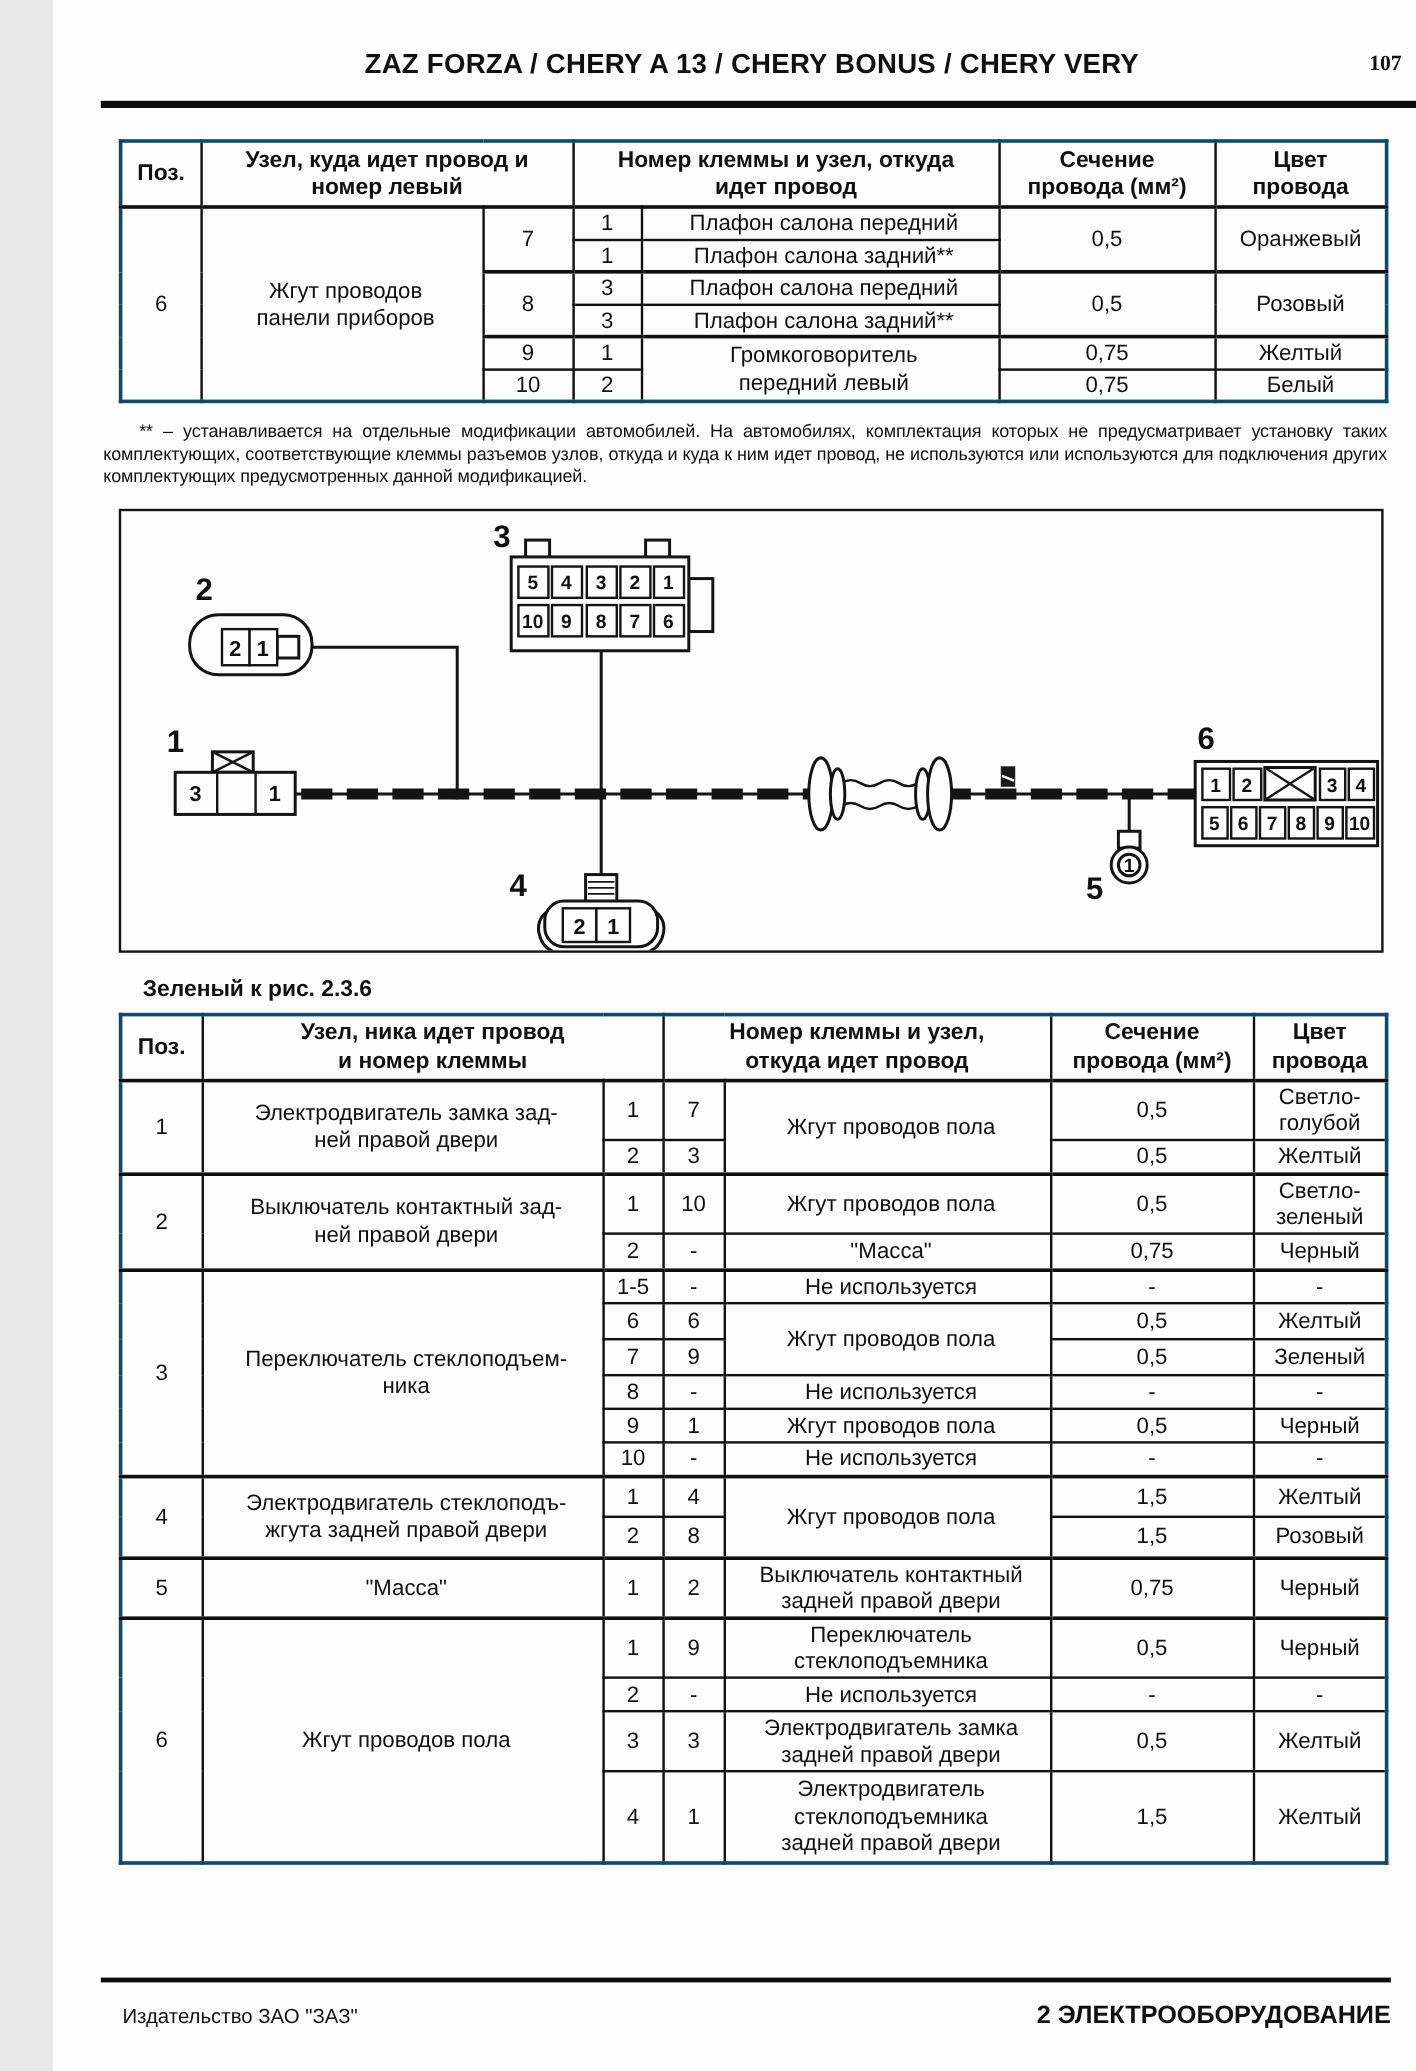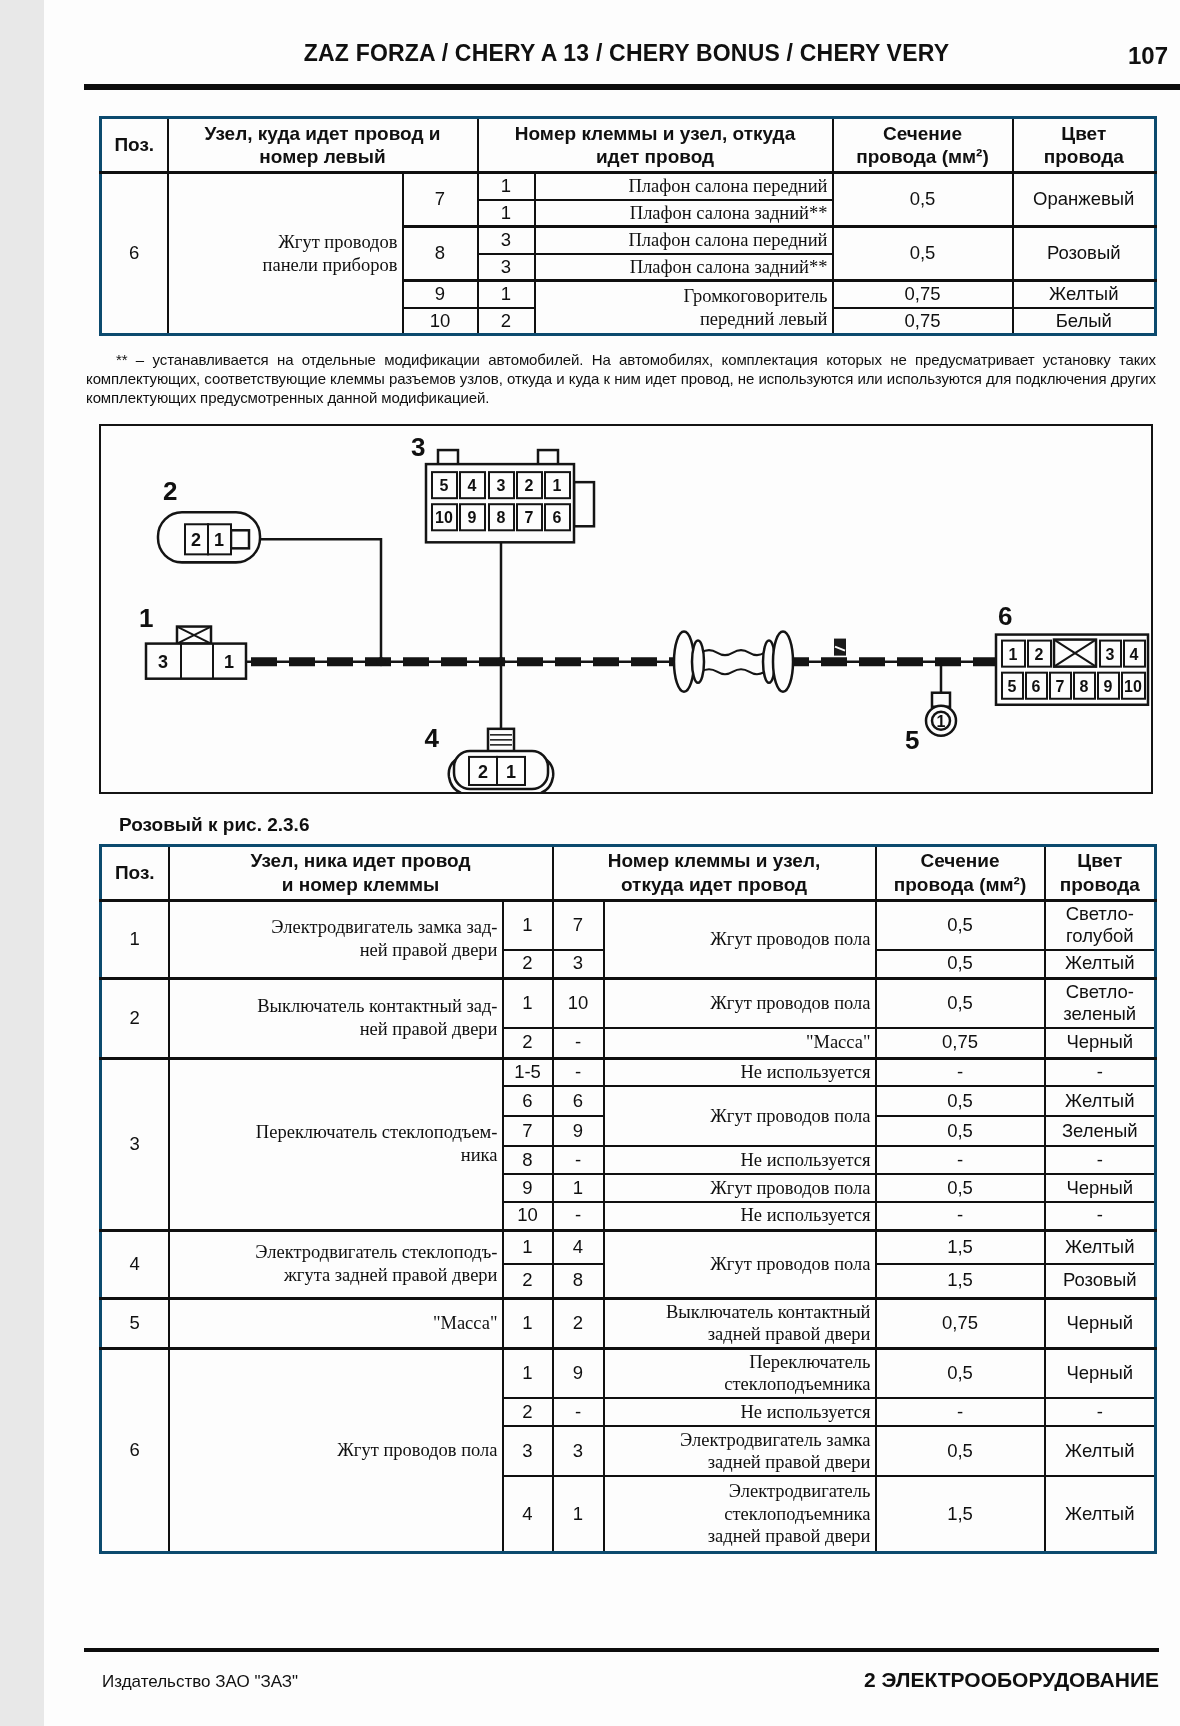--- a/index.html
+++ b/index.html
@@ -3,31 +3,31 @@
 <meta charset="utf-8">
 <style>
   html,body{margin:0;padding:0;background:#e8e8e8;}
   .page{position:relative;width:1180px;height:1726px;background:#fdfdfd;
         font-family:"Liberation Sans",sans-serif;color:#101010;overflow:hidden;margin-left:44px;}
   .content{position:absolute;left:55px;top:0;width:1055px;}
 
   
   .hdr{position:relative;margin-top:40px;height:34px;}
   .hdr-title{text-align:center;font-size:23px;font-weight:bold;letter-spacing:.2px;}
-  .hdr-page{position:absolute;right:-14px;top:2px;font-size:24px;font-weight:bold;}
+  .hdr-page{position:absolute;right:-14px;top:2px;font-size:18px;font-weight:bold;font-family:Liberation Serif, serif;}
   .hdr-rule{margin-top:10px;margin-left:-15px;width:1110px;border-top:6px solid #0d0d0d;}
 
   
   table{border-collapse:collapse;table-layout:fixed;width:1055px;}
   table{border:3px solid #0c4a6e;}
   th,td{border:2px solid #101010;padding:1px 4px;vertical-align:middle;
         white-space:pre-line;line-height:1.22;}
   th{font-size:19px;font-weight:bold;text-align:center;height:50px;border-bottom:3px solid #101010;}
   td{font-size:18.5px;text-align:center;}
-  td.l{text-align:right;padding-left:10px;font-family:Liberation Serif, serif;}
+  td.l{text-align:center;padding-left:10px;}
   tr.gsep td{border-top:3px solid #101010;}
   tr.h24{height:24px;} tr.h28{height:28px;} tr.h30{height:30px;} tr.h34{height:34px;}
   tr.h50{height:50px;} tr.h76{height:76px;}
 
   .t1{margin-top:26px;}
 
   
   .footnote{margin:14px 0 0 -13px;width:1070px;font-size:15px;line-height:1.27;
             text-align:justify;text-indent:30px;letter-spacing:-.1px;}
 
@@ -255,21 +255,21 @@
           <path class="ln" d="M440,330 q14,6 12,20 q-2,12 -12,16" stroke-width="2"></path>
           <rect class="shape" x="353" y="324" width="94" height="38" rx="16"></rect>
           <rect class="cell" x="368" y="330" width="28" height="28"></rect>
           <rect class="cell" x="396" y="330" width="28" height="28"></rect>
           <text class="pin-lg" x="382" y="351">2</text>
           <text class="pin-lg" x="410" y="351">1</text>
         </g>
       </svg>
     </div>
 
-    <div class="t2-title">Розовый к рис. 2.3.6</div>
+    <div class="t2-title">Зеленый к рис. 2.3.6</div>
 
     <table>
       <colgroup>
         <col style="width:68px">
           <col style="width:334px">
           <col style="width:50px">
         <col style="width:51px">
           <col style="width:272px">
           <col style="width:169px">
           <col style="width:111px">

